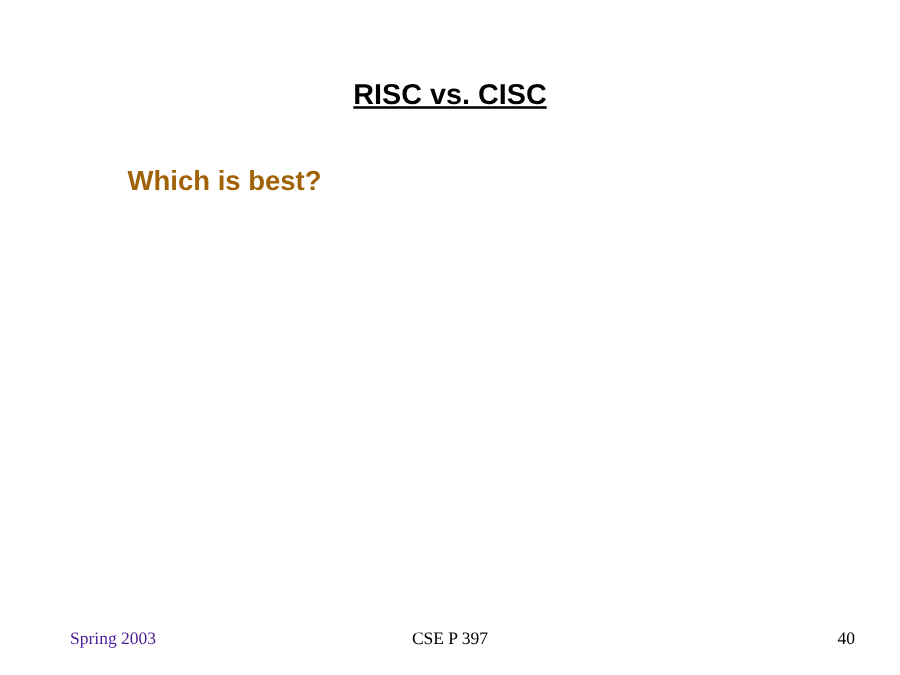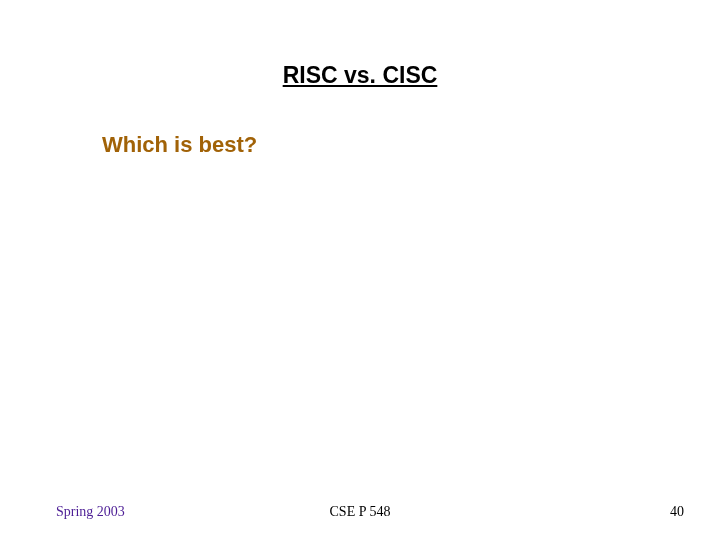--- a/index.html
+++ b/index.html
@@ -61,14 +61,14 @@
       font-family: "Times New Roman", Times, serif;
       color: #000000;
     }
   </style>
 </head>
 <body>
 
 <div class="slide-title">RISC vs. CISC</div>
 <div class="body-text">Which is best?</div>
 <div class="footer-left">Spring 2003</div>
-<div class="footer-center">CSE P 548</div>
+<div class="footer-center">CSE P 397</div>
 <div class="footer-right">40</div>
 
 </body></html>

